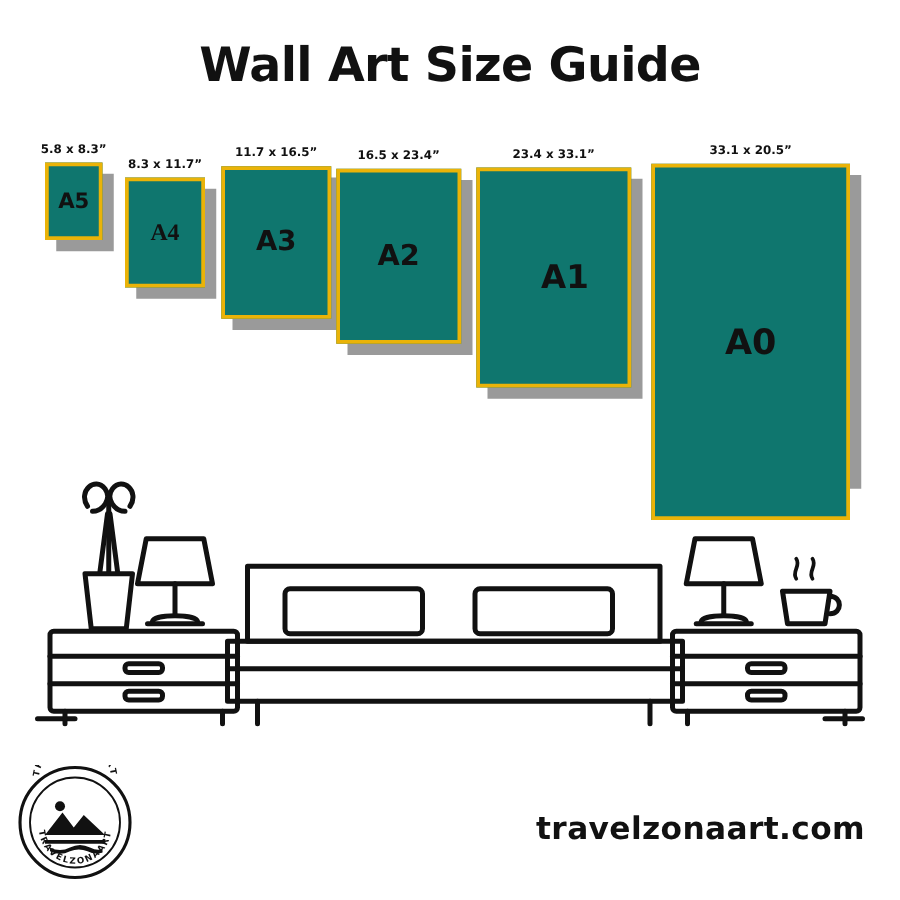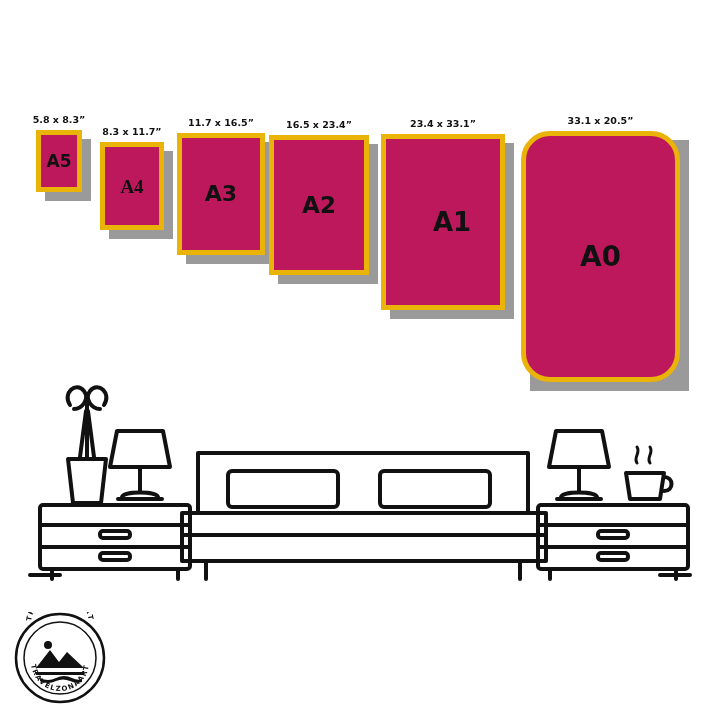--- a/index.html
+++ b/index.html
@@ -49,22 +49,22 @@
     white-space: nowrap;
     color: #111111;
     text-align: center;
   }
   .frame-shadow {
     position: absolute;
     background: #9a9a9a;
   }
   .frame-box {
     position: absolute;
-    background: #be185d;
-    border: 5px solid #eab308;
+    background: #0f766e;
+    border: 3px solid #eab308;
     box-sizing: border-box;
     display: flex;
     align-items: center;
     justify-content: center;
   }
   .frame-label {
     font-weight: bold;
     color: #111111;
     line-height: 1;
   }
@@ -92,20 +92,21 @@
     font-weight: bold;
     color: #111111;
     letter-spacing: 0.3px;
   }
 </style>
 </head>
 <body>
 
 <div id="page">
 
+  <div id="title">Wall Art Size Guide</div>
 
   <div id="sizes">
       <div class="frame-group" style="left: 0px; top: 0px;">
         <div class="frame-dim" style="left: 30px; top: 4px; width: 58px;">5.8 x 8.3”</div>
         <div class="frame-shadow" style="left: 45px; top: 29px; width: 46px; height: 62px;"></div>
         <div class="frame-box" style="left: 36px; top: 20px; width: 46px; height: 62px;">
           <span class="frame-label" style="font-size: 17px;">A5</span>
         </div>
       </div>
       <div class="frame-group" style="left: 0px; top: 0px;">
@@ -132,21 +133,21 @@
       <div class="frame-group" style="left: 0px; top: 0px;">
         <div class="frame-dim" style="left: 375px; top: 8px; width: 136px;">23.4 x 33.1”</div>
         <div class="frame-shadow" style="left: 390px; top: 33px; width: 124px; height: 176px;"></div>
         <div class="frame-box" style="left: 381px; top: 24px; width: 124px; height: 176px; padding-left: 18px;">
           <span class="frame-label" style="font-size: 26px;">A1</span>
         </div>
       </div>
       <div class="frame-group" style="left: 0px; top: 0px;">
         <div class="frame-dim" style="left: 515px; top: 5px; width: 171px;">33.1 x 20.5”</div>
         <div class="frame-shadow" style="left: 530px; top: 30px; width: 159px; height: 251px;"></div>
-        <div class="frame-box" style="left: 521px; top: 21px; width: 159px; height: 251px; border-radius: 29px;">
+        <div class="frame-box" style="left: 521px; top: 21px; width: 159px; height: 285px;">
           <span class="frame-label" style="font-size: 28px;">A0</span>
         </div>
       </div>
     </div>
 
   <div id="room">
     <svg width="720" height="230" viewBox="0 0 720 230" xmlns="http://www.w3.org/2000/svg">
       <g fill="none" stroke="#111111" stroke-width="4" stroke-linecap="round" stroke-linejoin="round">
 
         <line x1="30" y1="200" x2="60" y2="200"></line>
@@ -230,14 +231,15 @@
       <path id="logoArcBottom" d="M17,50 a29,29 0 0,0 58,0" fill="none"></path>
       <text font-family="DejaVu Sans, sans-serif" font-size="7" font-weight="bold" fill="#111111" letter-spacing="1.4">
         <textPath href="#logoArcTop" startOffset="50%" text-anchor="middle">TRAVELZONAART</textPath>
       </text>
       <text font-family="DejaVu Sans, sans-serif" font-size="7" font-weight="bold" fill="#111111" letter-spacing="1.4">
         <textPath href="#logoArcBottom" startOffset="50%" text-anchor="middle">TRAVELZONAART</textPath>
       </text>
     </svg>
   </div>
 
+  <div id="site">travelzonaart.com</div>
 
 </div>
 
 </body></html>

